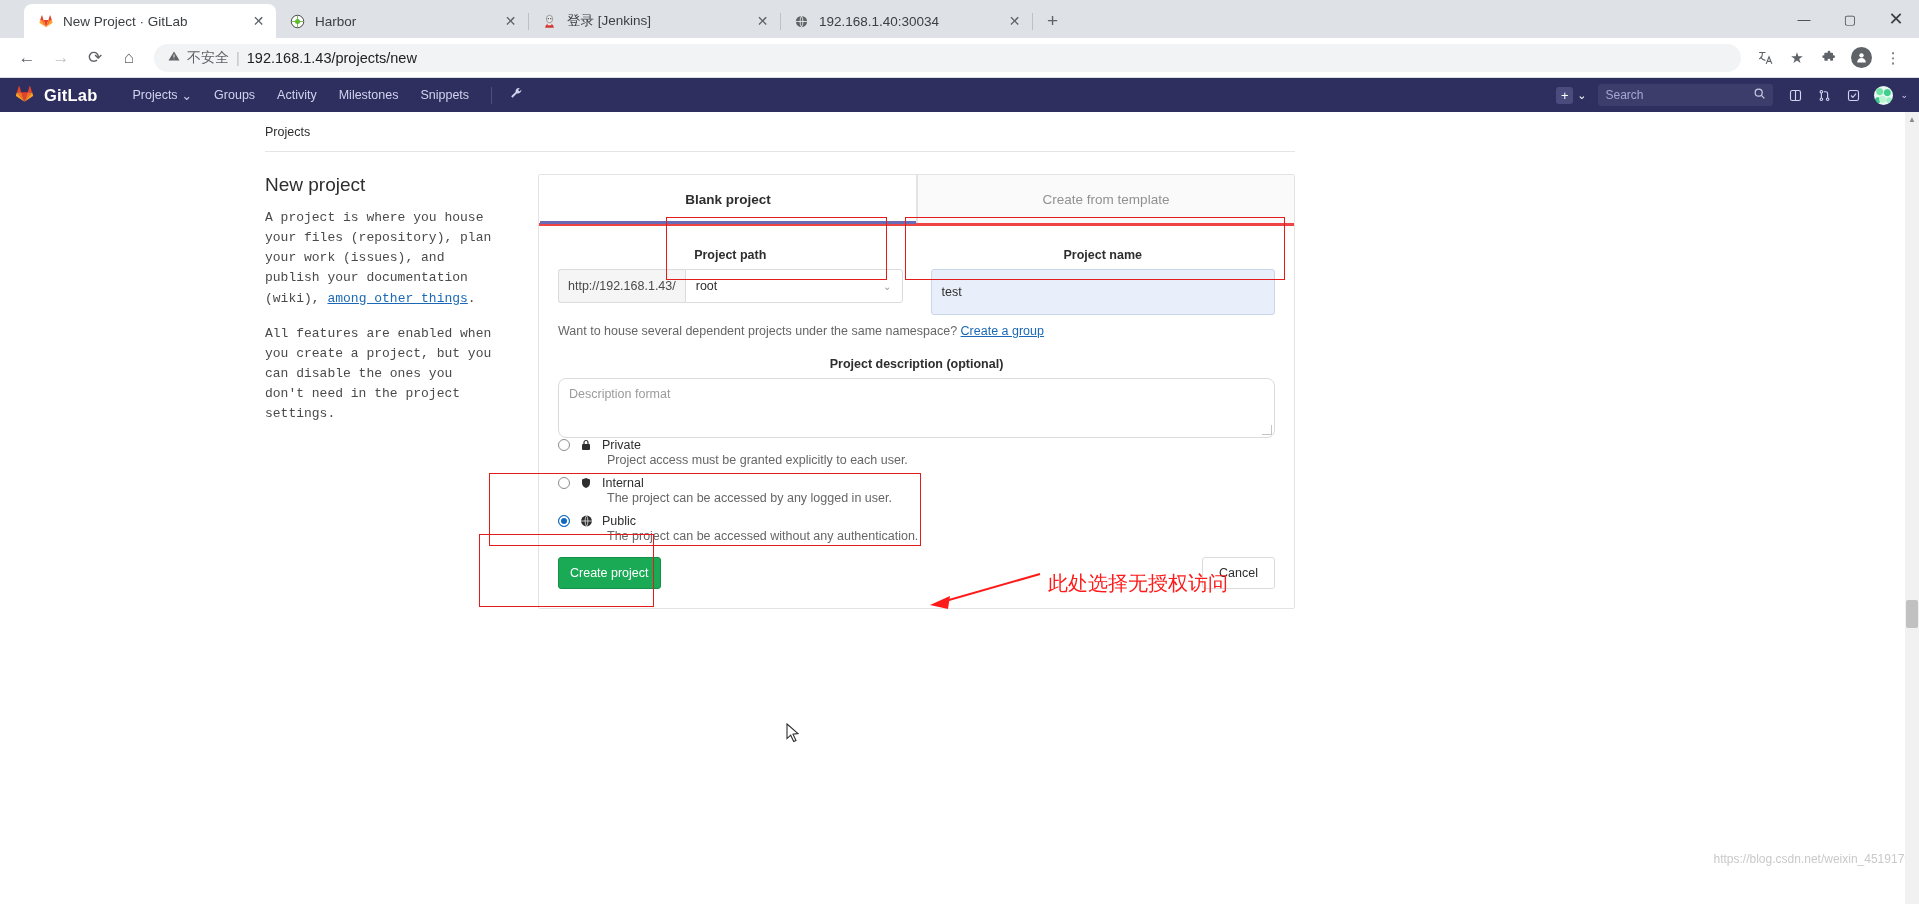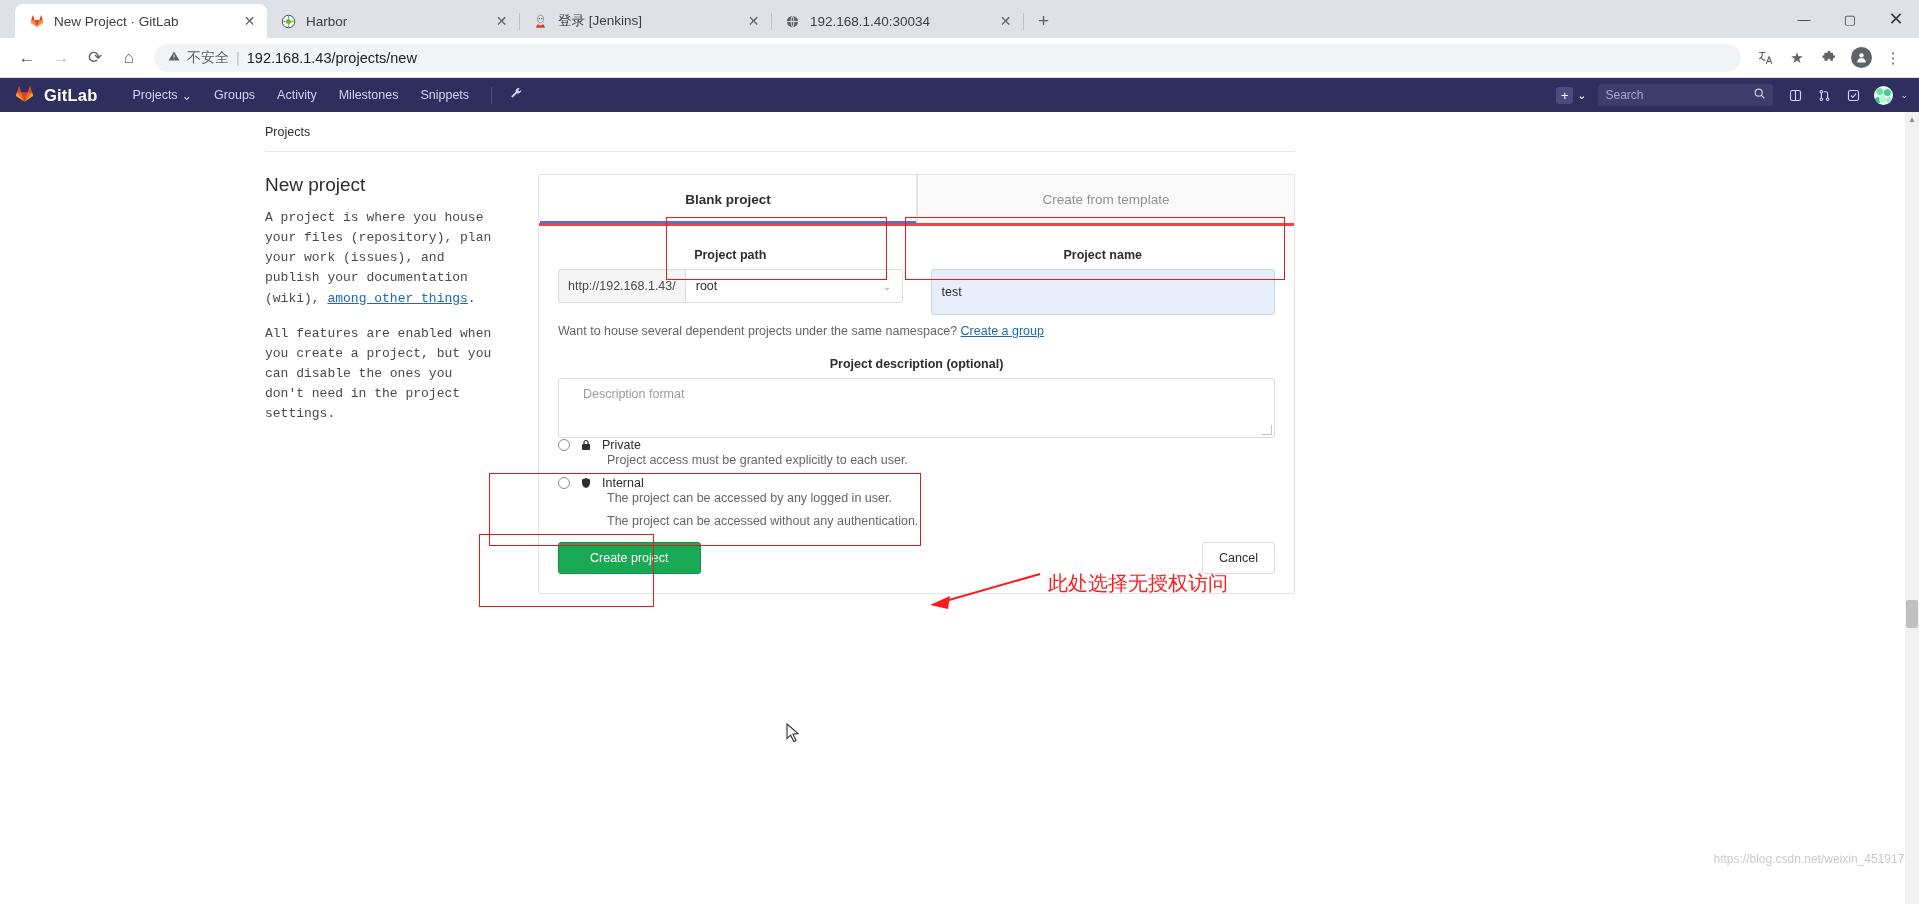--- a/index.html
+++ b/index.html
@@ -6,21 +6,21 @@
   html, body { margin:0; padding:0; }
   body {
     width:1919px; height:904px;
     font-family:"Liberation Sans", sans-serif;
     background:#fff; overflow:hidden; position:relative;
   }
 
   
   .browser-tabstrip{
     height:38px; background:#dee1e6; display:flex; align-items:flex-end;
-    padding-left:15px; position:relative;
+    padding-left:24px; position:relative;
   }
   .tab{
     height:34px; display:flex; align-items:center; gap:9px;
     padding:0 9px 0 13px; width:252px; position:relative;
     font-size:13.5px; color:#3c4043; border-radius:8px 8px 0 0;
   }
   .tab.active{ background:#fff; }
   .tab .favicon{ width:17px; height:17px; flex:0 0 17px; display:flex;
     align-items:center; justify-content:center; }
   .tab .tab-title{
@@ -170,22 +170,22 @@
   .text-input{
     width:100%; height:46px; border:1px solid #c9d5e8; border-radius:3px;
     background:#e8effa; font-size:12.5px; color:#2e2e2e; padding:0 10px;
     display:flex; align-items:center;
   }
   .helper{
     font-size:12.5px; color:#666; margin-top:9px;
   }
   .desc-label{ margin-top:19px; }
   .textarea{
-    width:100%; height:60px; border:1px solid #dbdbdb; border-radius:3px;
-    background:#fff; font-size:12.5px; color:#9b9b9b; padding:8px 24px;
+    width:100%; height:60px; border:1px solid #dbdbdb; border-radius:8px;
+    background:#fff; font-size:12.5px; color:#9b9b9b; padding:8px 10px;
     position:relative;
   }
   .textarea:after{
     content:""; position:absolute; right:2px; bottom:2px; width:9px; height:9px;
     border-right:1px solid #c4c4c4; border-bottom:1px solid #c4c4c4;
   }
 
   .vis-title{
     font-size:12.5px; font-weight:600; color:#2e2e2e; margin:19px 0 11px;
     display:flex; align-items:center; gap:6px;
@@ -205,21 +205,21 @@
     border:1px solid #1068bf; background:#1068bf;
     box-shadow:inset 0 0 0 2px #fff;
   }
   .vis-ico{ width:14px; display:flex; justify-content:center; }
   .vis-name{ font-size:12.5px; color:#2e2e2e;text-align:right; }
   .vis-desc{ font-size:12.5px; color:#666; margin:1px 0 9px 49px; }
 
   .actions{ display:flex; align-items:center; margin-top:14px; }
   .btn-create{
     background:#1aaa55; color:#fff; font-size:12.5px; border-radius:3px;
-    padding:8px 31px; border:1px solid #168f48;
+    padding:8px 11px; border:1px solid #168f48;
   }
   .btn-cancel{
     margin-left:auto; background:#fff; color:#2e2e2e; font-size:12.5px;
     border:1px solid #dbdbdb; border-radius:3px; padding:8px 16px;
   }
 
   
   .anno{ position:absolute; border:1.5px solid #e31b1b; pointer-events:none; }
   .anno-text{
     position:absolute; color:#ff1a1a; font-size:20px; white-space:nowrap;
@@ -500,20 +500,30 @@
                 <svg width="12" height="14" viewBox="0 0 24 24" fill="#2e2e2e">
                     <path d="M12 2l8 3v7c0 5-3.5 8.5-8 10-4.5-1.5-8-5-8-10V5z"></path>
                   </svg>
               </span>
               <span class="vis-name">Internal</span>
             </div>
             <div class="vis-desc">The project can be accessed by any logged in user.</div>
           </div>
 
           <div class="vis-opt">
+            <div class="vis-head">
+              <span class="radio checked"></span>
+              <span class="vis-ico">
+                <svg width="13" height="14" viewBox="0 0 24 24">
+                    <circle cx="12" cy="12" r="10" fill="#2e2e2e"></circle>
+                    <path d="M2 12h20M12 2c3.5 3.5 3.5 16.5 0 20M12 2c-3.5 3.5-3.5 16.5 0 20" stroke="#fff" stroke-width="1.3" fill="none"></path>
+                  </svg>
+              </span>
+              <span class="vis-name">Public</span>
+            </div>
             <div class="vis-desc">The project can be accessed without any authentication.</div>
           </div>
 
           <div class="actions">
             <button class="btn-create">Create project</button>
             <button class="btn-cancel">Cancel</button>
           </div>
 
         </div>
       </div>

